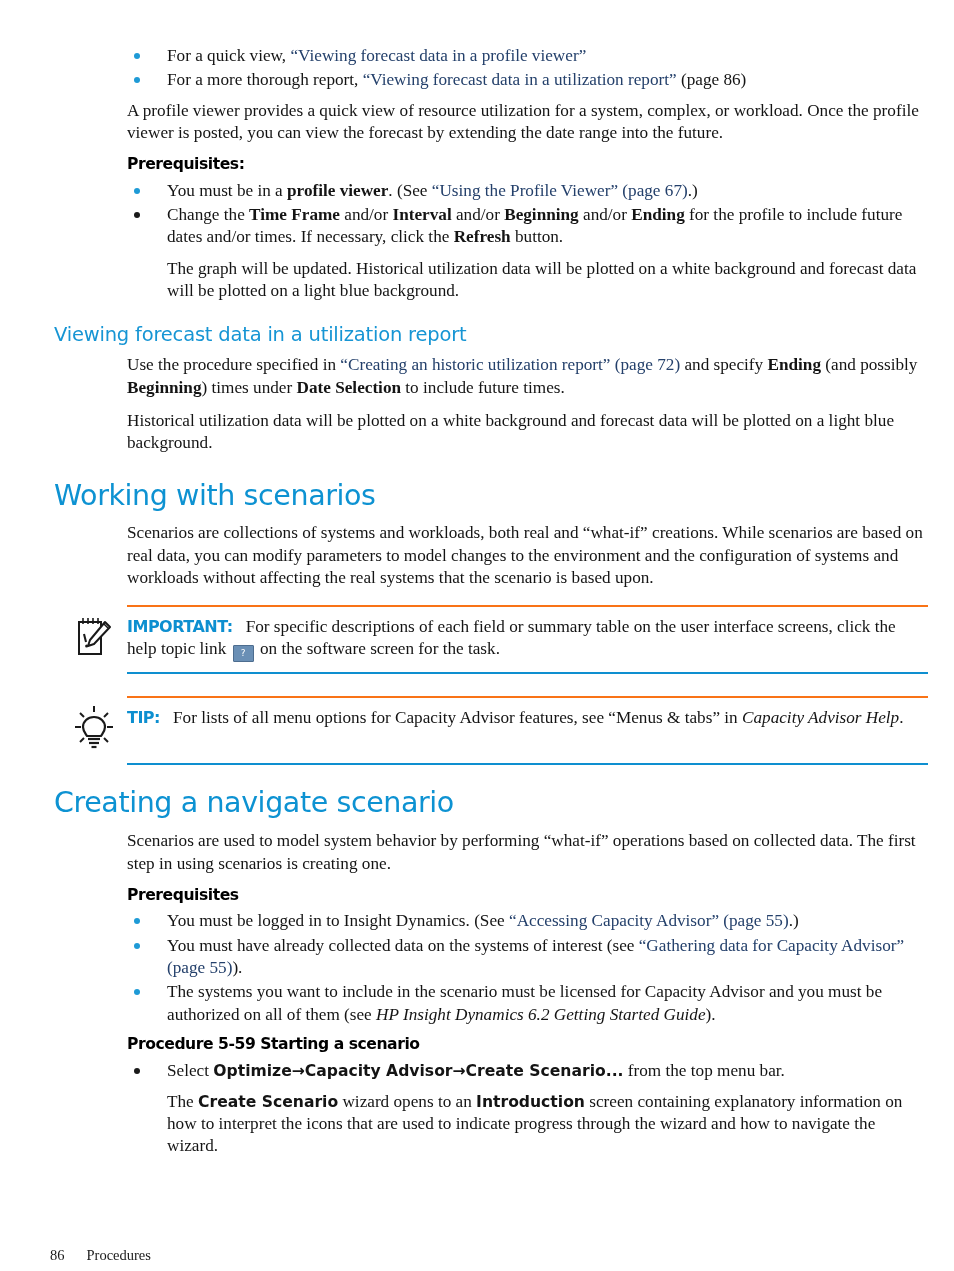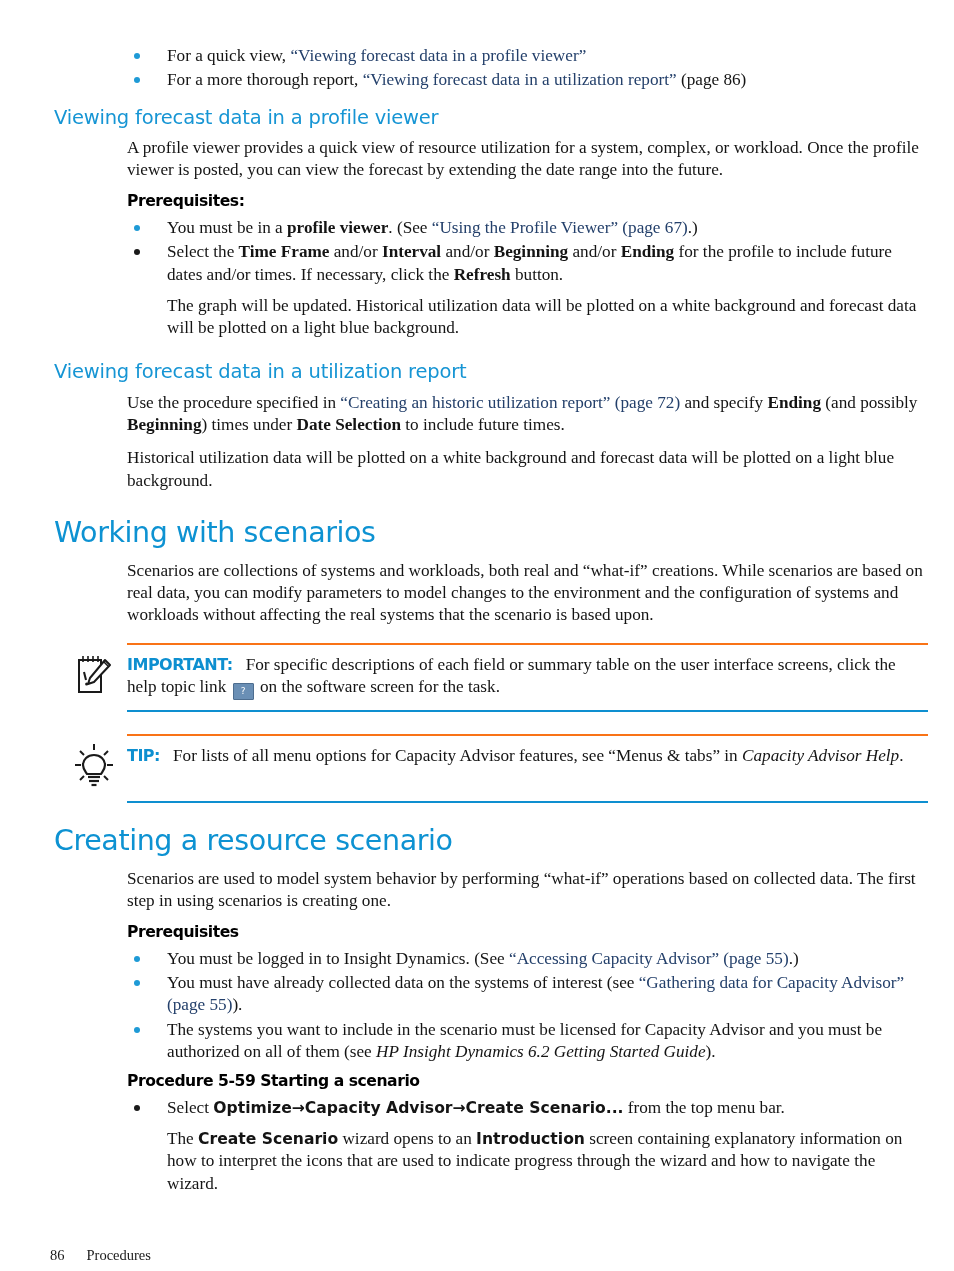--- a/index.html
+++ b/index.html
@@ -170,29 +170,28 @@
 </head>
 <body>
 
 <div class="page">
 
   <ul class="blist toplist">
     <li><span>For a quick view, </span><a class="link" href="#">“Viewing forecast data in a profile viewer”</a></li>
     <li><span>For a more thorough report, </span><a class="link" href="#">“Viewing forecast data in a utilization report”</a><span> (page 86)</span></li>
   </ul>
 
-  <h2 class="h2" style="margin-top:14px;">Viewing forecast data in a profile viewer</h2>
 
   <p class="body-text indent para" style="margin-bottom:11px;">A profile viewer provides a quick view of resource utilization for a system, complex, or workload. Once the profile viewer is posted, you can view the forecast by extending the date range into the future.</p>
 
   <h3 class="h3 indent">Prerequisites:</h3>
 
   <ul class="blist">
     <li><span>You must be in a </span><b>profile viewer</b><span>. (See </span><a class="link" href="#">“Using the Profile Viewer” (page 67)</a><span>.)</span></li>
-    <li class="dark"><span>Select the </span><b>Time Frame</b><span> and/or </span><b>Interval</b><span> and/or </span><b>Beginning</b><span> and/or </span><b>Ending</b><span> for the profile to include future dates and/or times. If necessary, click the </span><b>Refresh</b><span> button.</span>
+    <li class="dark"><span>Change the </span><b>Time Frame</b><span> and/or </span><b>Interval</b><span> and/or </span><b>Beginning</b><span> and/or </span><b>Ending</b><span> for the profile to include future dates and/or times. If necessary, click the </span><b>Refresh</b><span> button.</span>
       <span class="sub">The graph will be updated. Historical utilization data will be plotted on a white background and forecast data will be plotted on a light blue background.</span>
     </li>
   </ul>
 
   <h2 class="h2" style="margin-top:21px;">Viewing forecast data in a utilization report</h2>
 
   <p class="body-text indent para" style="margin-bottom:11px;"><span>Use the procedure specified in </span><a class="link" href="#">“Creating an historic utilization report” (page 72)</a><span> and specify </span><b>Ending</b><span> (and possibly </span><b>Beginning</b><span>) times under </span><b>Date Selection</b><span> to include future times.</span></p>
 
   <p class="body-text indent para">Historical utilization data will be plotted on a white background and forecast data will be plotted on a light blue background.</p>
 
@@ -229,21 +228,21 @@
         <line x1="33" y1="21" x2="39" y2="21" stroke="#1a1a1a" stroke-width="2"></line>
         <line x1="6" y1="7" x2="10" y2="11" stroke="#1a1a1a" stroke-width="2"></line>
         <line x1="34" y1="7" x2="30" y2="11" stroke="#1a1a1a" stroke-width="2"></line>
         <line x1="6" y1="36" x2="10" y2="32" stroke="#1a1a1a" stroke-width="2"></line>
         <line x1="34" y1="36" x2="30" y2="32" stroke="#1a1a1a" stroke-width="2"></line>
       </svg>
     </span>
     <span class="clabel">TIP:</span><span class="ctext">For lists of all menu options for Capacity Advisor features, see “Menus &amp; tabs” in </span><i class="ctext">Capacity Advisor Help</i><span class="ctext">.</span>
   </div>
 
-  <h1 class="h1" style="margin-top:22px;">Creating a resource scenario</h1>
+  <h1 class="h1" style="margin-top:22px;">Creating a navigate scenario</h1>
 
   <p class="body-text indent para" style="margin-bottom:11px;">Scenarios are used to model system behavior by performing “what-if” operations based on collected data. The first step in using scenarios is creating one.</p>
 
   <h3 class="h3 indent">Prerequisites</h3>
 
   <ul class="blist">
     <li><span>You must be logged in to Insight Dynamics. (See </span><a class="link" href="#">“Accessing Capacity Advisor” (page 55)</a><span>.)</span></li>
     <li><span>You must have already collected data on the systems of interest (see </span><a class="link" href="#">“Gathering data for Capacity Advisor” (page 55)</a><span>).</span></li>
     <li><span>The systems you want to include in the scenario must be licensed for Capacity Advisor and you must be authorized on all of them (see </span><i>HP Insight Dynamics 6.2 Getting Started Guide</i><span>).</span></li>
   </ul>

